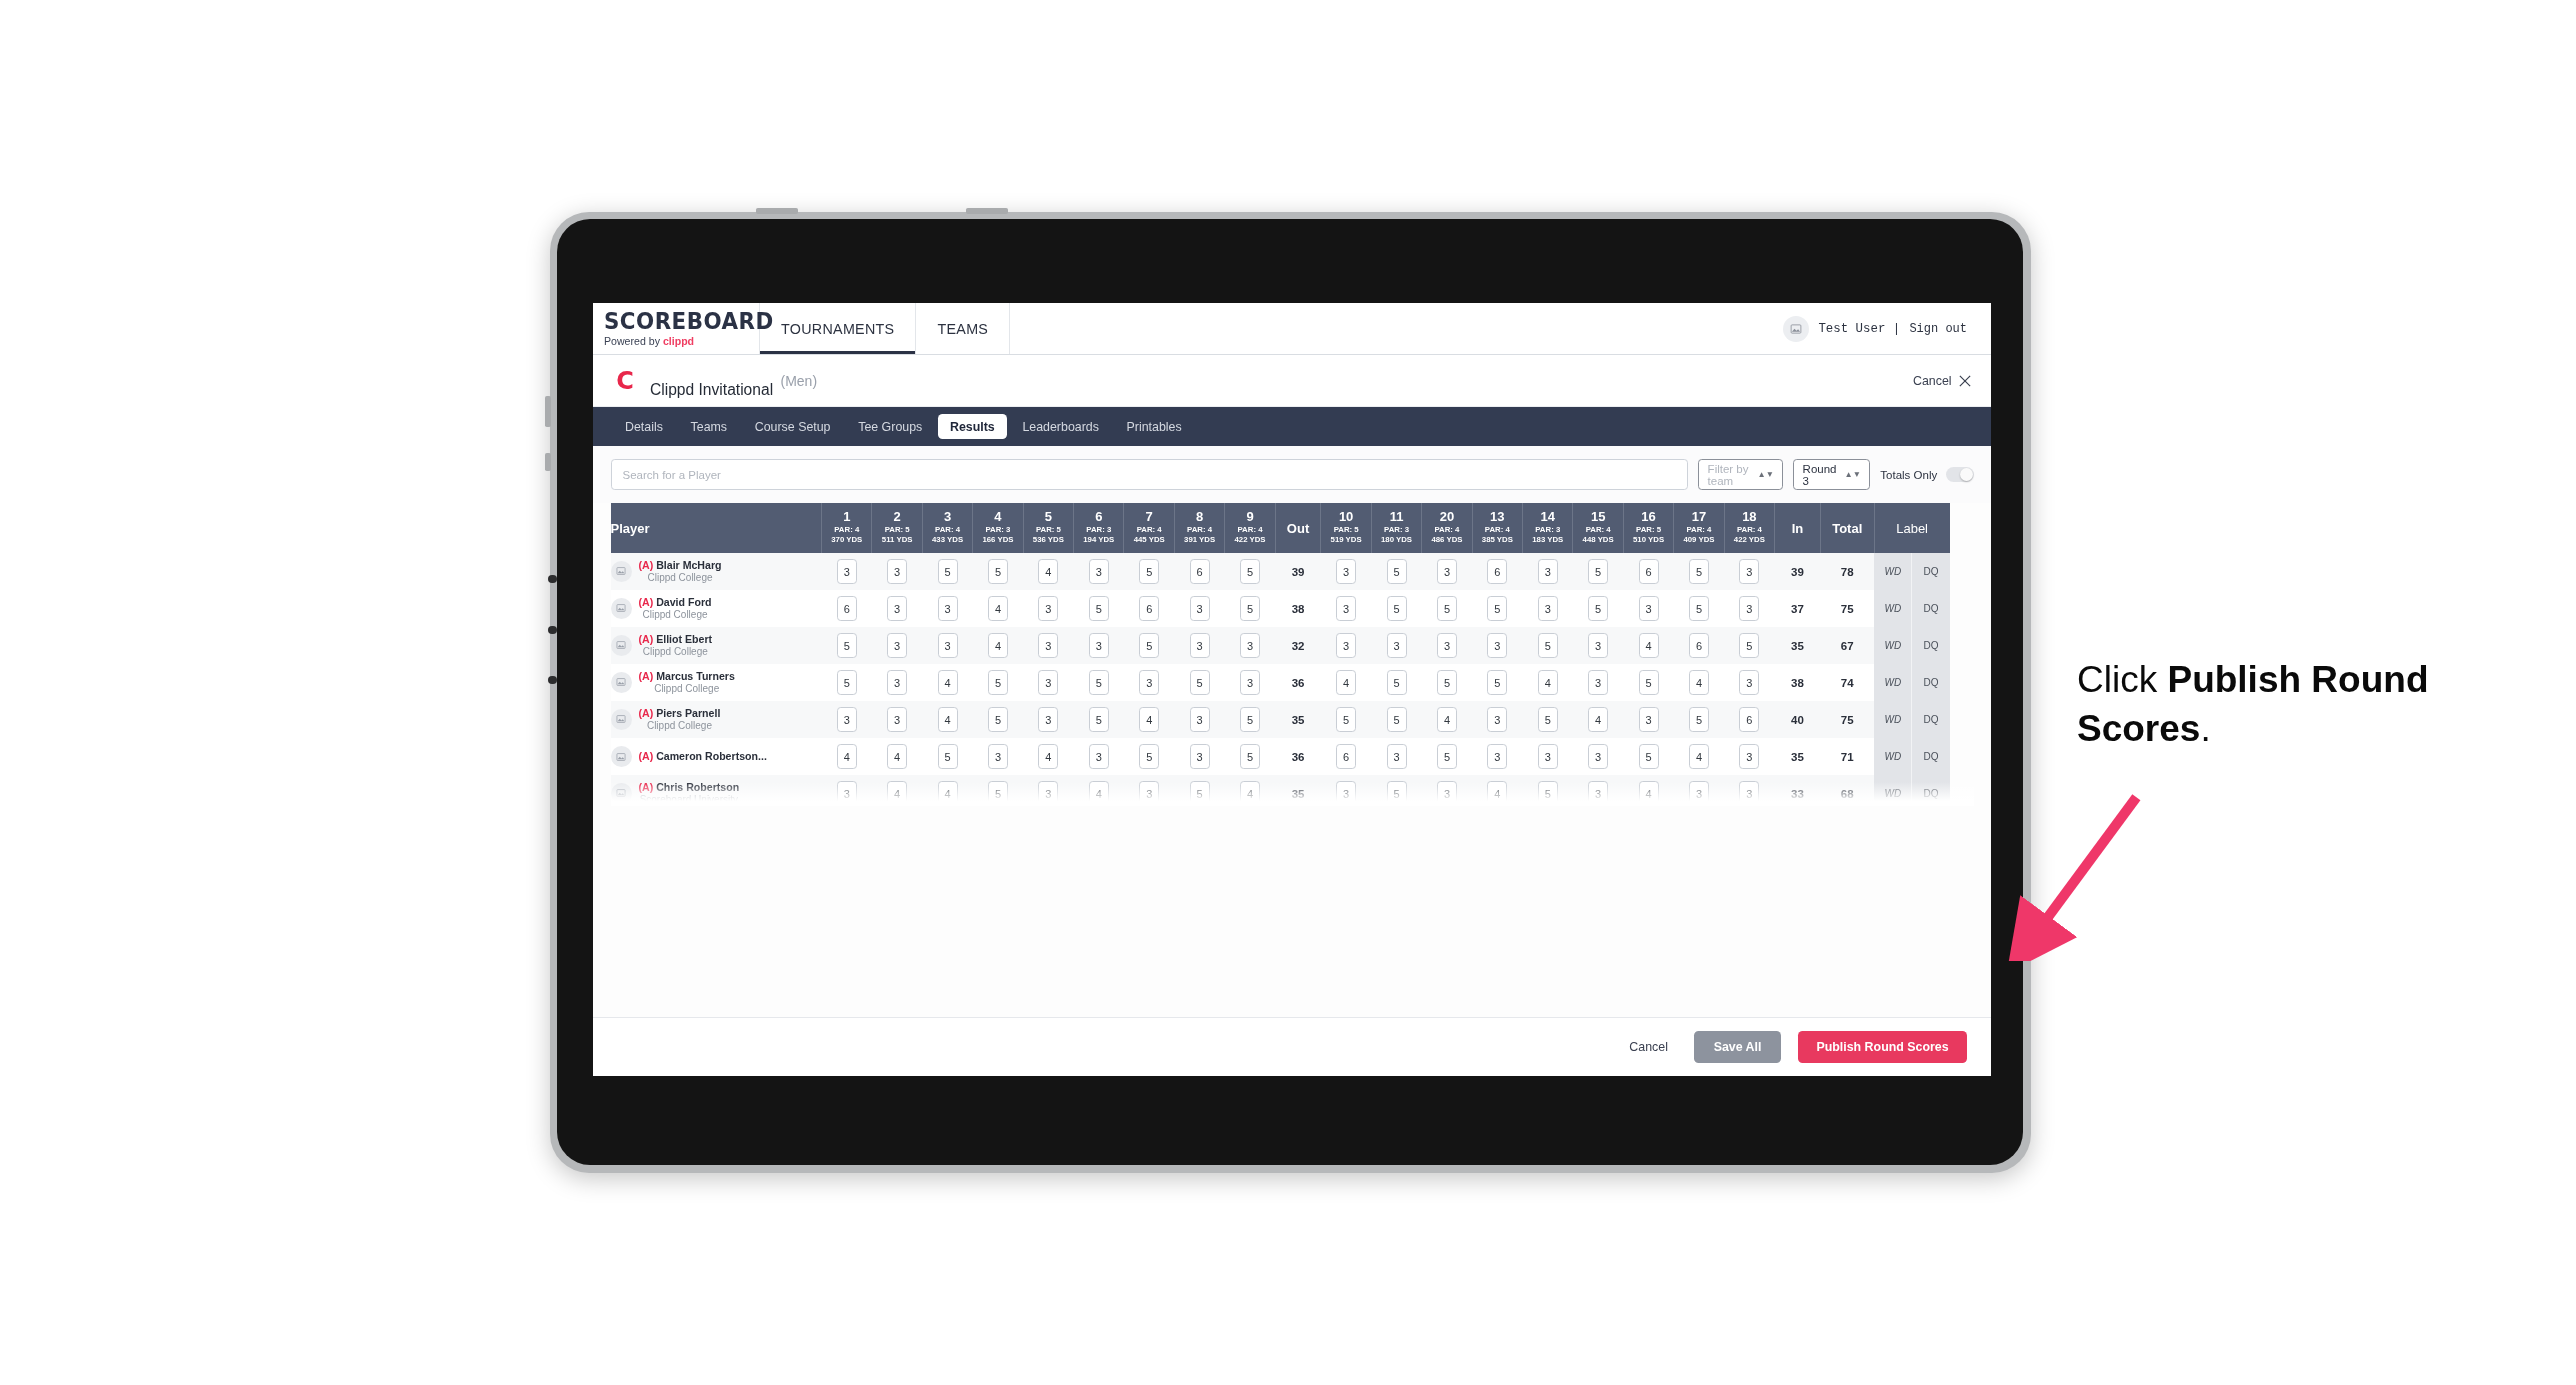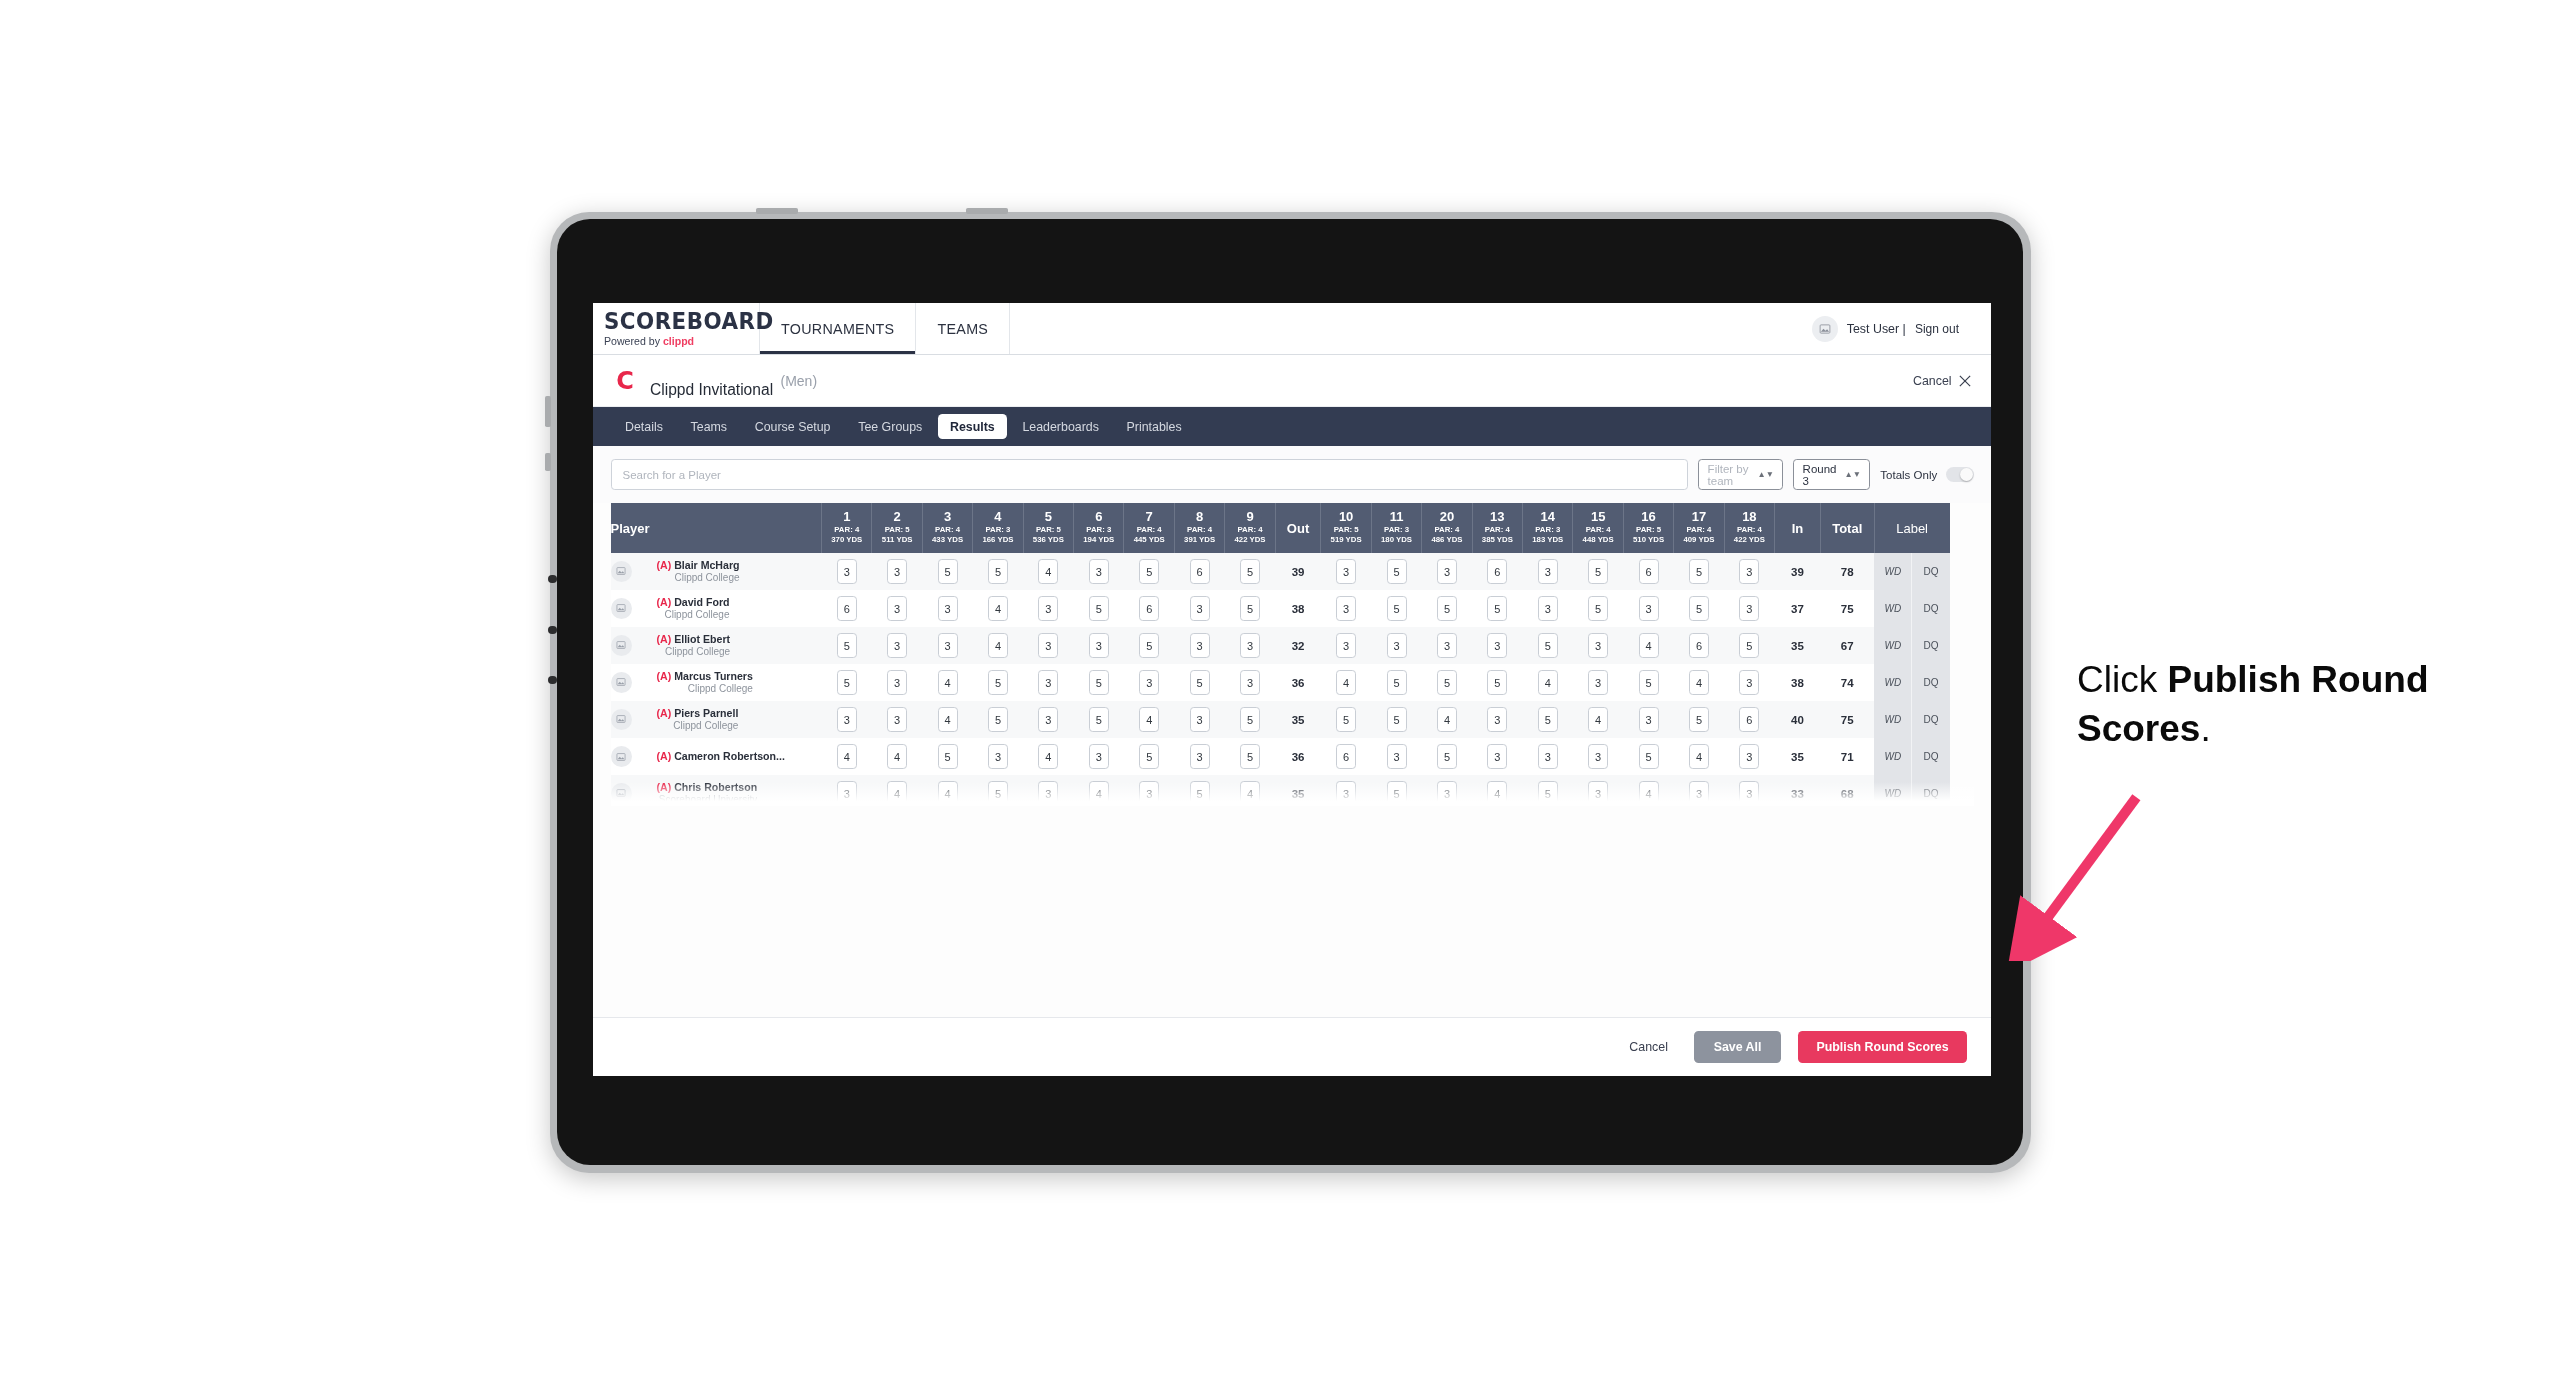--- a/index.html
+++ b/index.html
@@ -96,21 +96,22 @@
     content: "";
     position: absolute;
     left: 0; right: 0; bottom: 0;
     height: 2.8px;
     background: #2b3245;
   }
   #topnav-spacer { flex: 1; }
   #topnav-user {
     display: flex; align-items: center;
     gap: 9.2px;
-    padding-right: 32px;
+    padding-right: 24px;
+    font-family: Liberation Mono, monospace;
   }
   #avatar {
     width: 26px; height: 26px;
     border-radius: 50%;
     background: #eceef1;
     display: flex; align-items: center; justify-content: center;
     color: #8a8f99;
     font-size: 12px;
   }
   #user-label { font-size: 12.4px; color: #2c3240; }
@@ -248,21 +249,21 @@
 
   #score-table tbody tr { height: 37px; }
   #score-table tbody tr.odd { background: #f7f8f9; }
   #score-table tbody tr.even { background: #ffffff; }
   #score-table tbody td {
     padding: 0;
     text-align: center;
     vertical-align: middle;
   }
   td.c-player { text-align: left; padding-left: 7.4px; }
-  .player-cell { display: flex; align-items: center; gap: 25px; text-align: right; }
+  .player-cell { display: flex; align-items: center; gap: 7px; }
   .p-avatar {
     width: 21px; height: 21px; min-width: 21px;
     border-radius: 50%;
     background: #e9ebee;
     display: flex; align-items: center; justify-content: center;
     color: #9aa0aa;
     font-size: 10px;
   }
   .p-text { line-height: 1.22; overflow: hidden; }
   .p-name { font-size: 10.6px; font-weight: 700; color: #2a2f3a; white-space: nowrap; }

